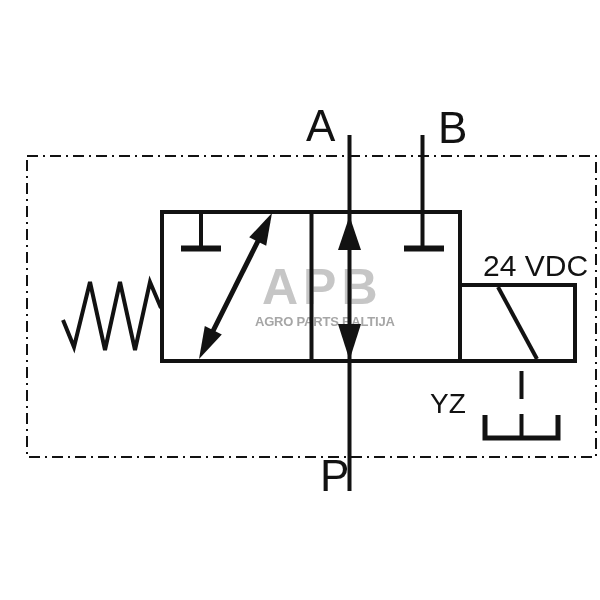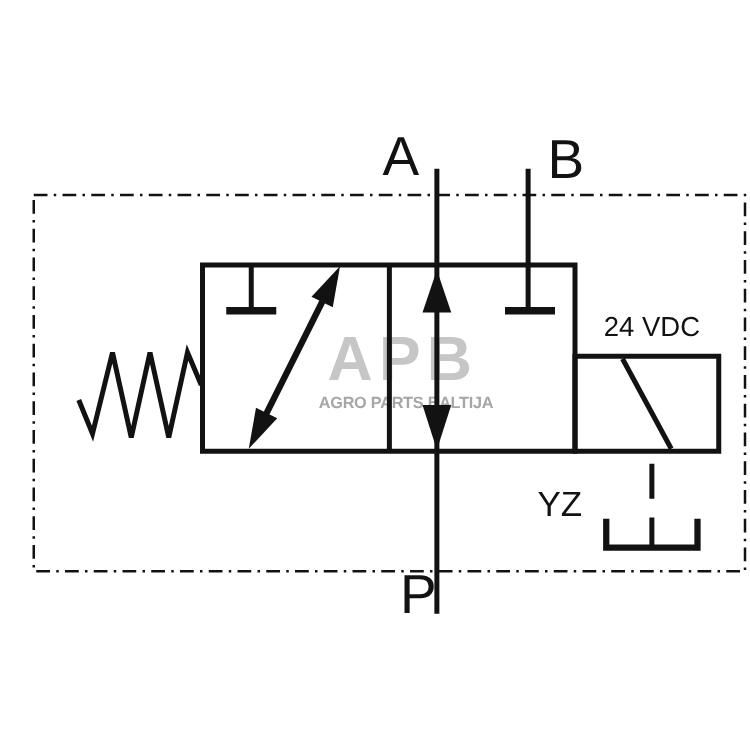--- a/index.html
+++ b/index.html
@@ -52,21 +52,21 @@
     position: absolute;
     z-index: 3;
     color: #121212;
     line-height: 1;
     white-space: nowrap;
   }
   .label-a  { left: 306px; top: 104px; font-size: 44px; }
   .label-b  { left: 438px; top: 106px; font-size: 44px; }
   .label-p  { left: 320px; top: 454px; font-size: 44px; }
   .label-yz { left: 430px; top: 390px; font-size: 28px; }
-  .label-vdc{ left: 483px; top: 251px; font-size: 22px; }
+  .label-vdc{ left: 483px; top: 251px; font-size: 30px; }
 </style>
 </head>
 <body>
 
 <div class="stage">
 
   <div class="watermark">
     <div class="wm-logo">APB</div>
     <div class="wm-sub">AGRO PARTS BALTIJA</div>
   </div>

